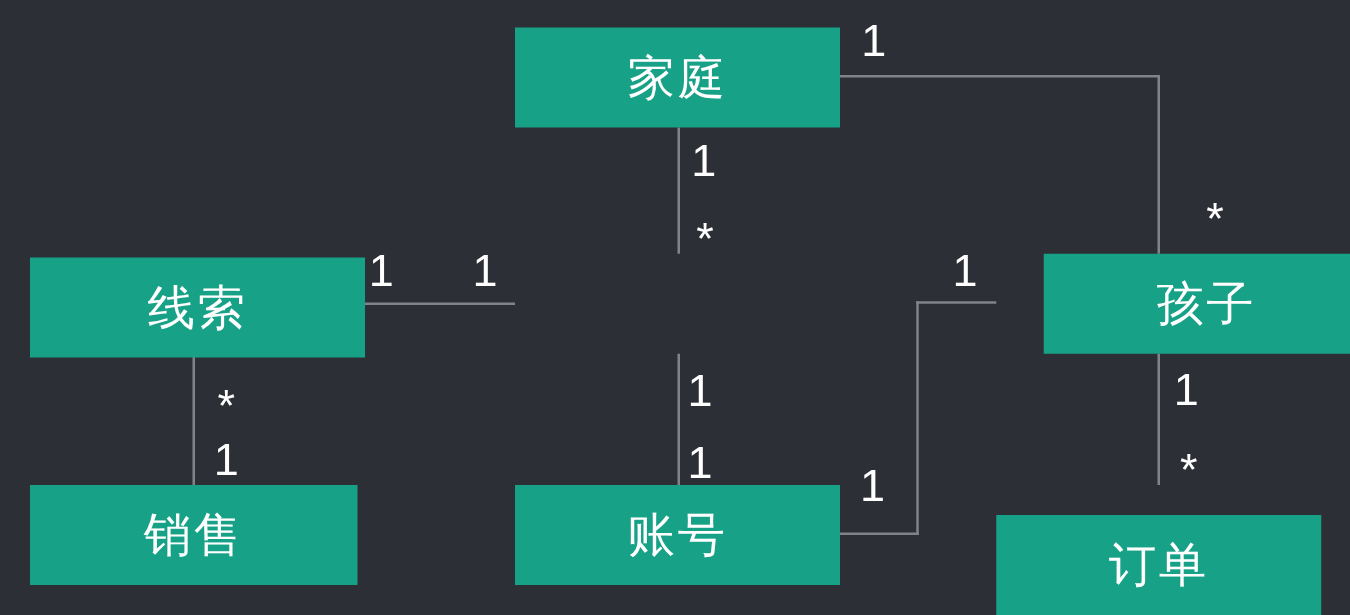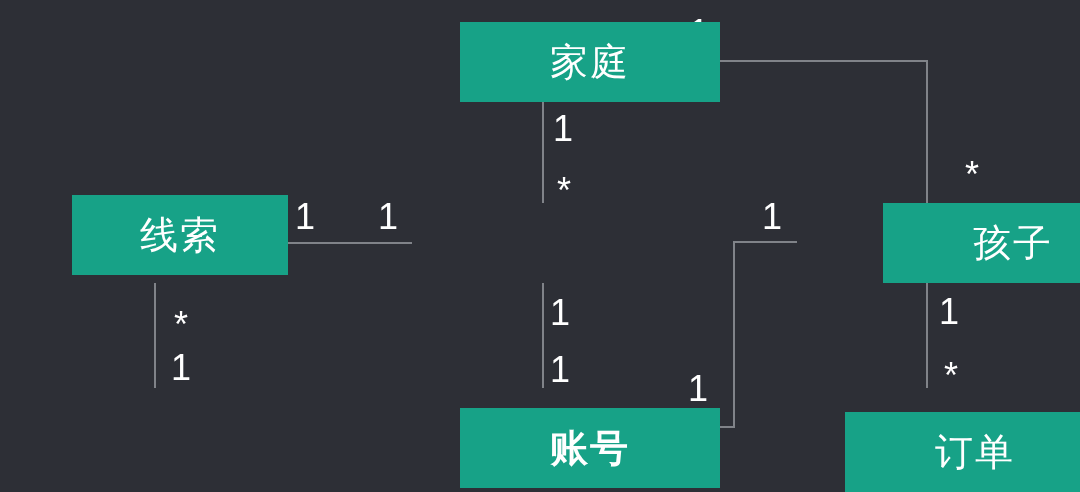--- a/index.html
+++ b/index.html
@@ -21,28 +21,27 @@
     width: 260px;
     height: 80px;
     background: #17a287;
     color: #ffffff;
     font-size: 38px;
     letter-spacing: 2px;
     display: flex;
     align-items: center;
     justify-content: center;
     box-sizing: border-box;
-    margin-left: 48px;
   }
   .box-family  { left: 412px; top: 22px;  }
-  .box-lead    { left: 24px;  top: 195px; width: 216px; }
+  .box-lead    { left: 24px;  top: 206px; width: 268px; }
   .box-parent  { left: 412px; top: 203px; }
   .box-child   { left: 835px; top: 203px; }
   .box-sales   { left: 24px;  top: 388px; width: 262px; }
-  .box-account { left: 412px; top: 408px; font-weight: bold; }
+  .box-account { left: 412px; top: 388px; }
   .box-order   { left: 797px; top: 412px; }
 
   
   .seg {
     position: absolute;
     background: #808389;
   }
   .seg.v { width: 2px; }
   .seg.h { height: 2px; }
 
@@ -115,16 +114,17 @@
   <span class="card c-pa-a">1</span>
   <span class="card c-pa-b">1</span>
   <span class="card c-ac-a">1</span>
   <span class="card c-ac-b">1</span>
   <span class="card c-co-a">1</span>
   <span class="card c-co-b">*</span>
 
   <div class="entity box-family">家庭</div>
   <div class="entity box-lead">线索</div>
   <div class="entity box-child">孩子</div>
+  <div class="entity box-sales">销售</div>
   <div class="entity box-account">账号</div>
   <div class="entity box-order">订单</div>
 
 </div>
 
 </body></html>

